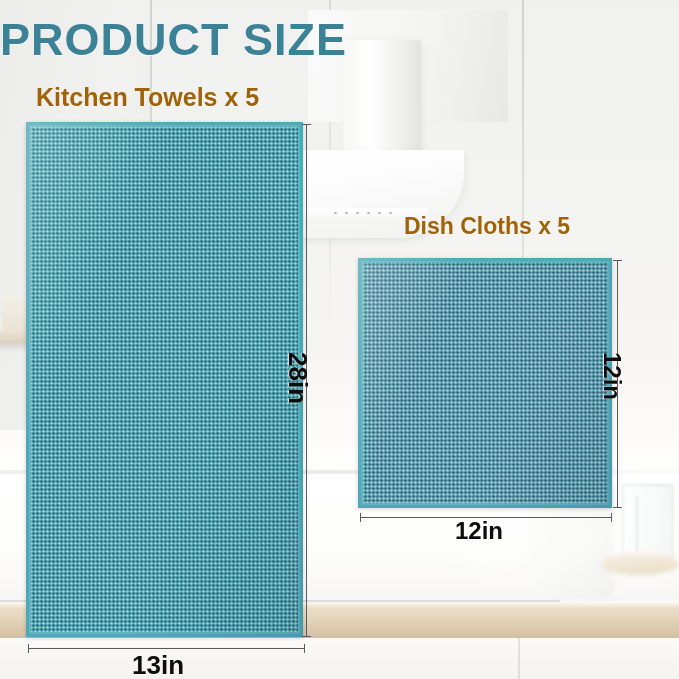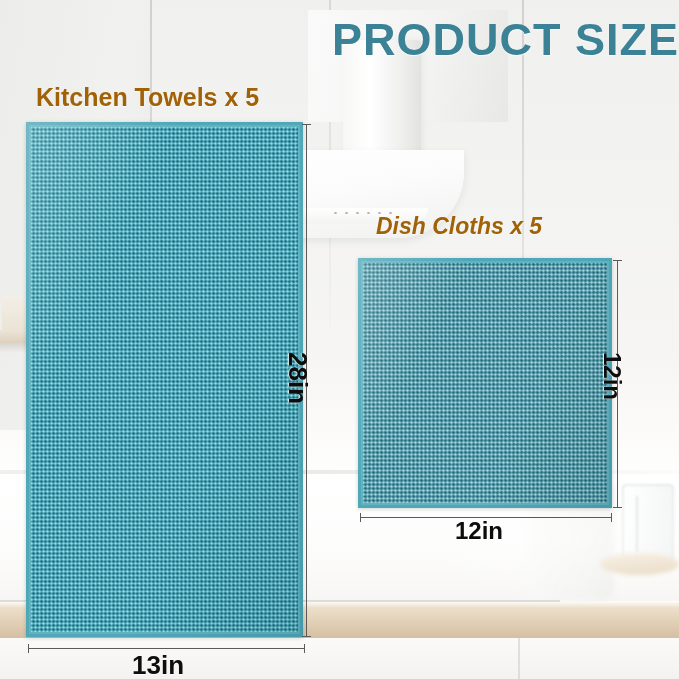--- a/index.html
+++ b/index.html
@@ -183,38 +183,38 @@
     position: absolute;
     left: 400px; top: 470px; width: 279px; height: 135px;
     background: radial-gradient(ellipse at 60% 50%, rgba(255,255,255,.55), rgba(255,255,255,0) 70%);
   }
 
   
   .title {
     position: absolute;
     left: 0; top: 14px;
     width: 679px;
-    text-align: right;
+    text-align: left;
     font-size: 45px;
     font-weight: 700;
     letter-spacing: 1px;
     color: #3c8296;
     text-shadow: 0 1px 1px rgba(255,255,255,.85);
   }
 
   
   .lbl {
     position: absolute;
     font-weight: 700;
     color: #a16207;
     white-space: nowrap;
     text-shadow: 0 1px 1px rgba(255,255,255,.7);
   }
   #towel-label { left: 36px; top: 83px; font-size: 25px; }
-  #cloth-label { left: 376px; top: 213px; font-size: 23px; font-style: italic; }
+  #cloth-label { left: 404px; top: 213px; font-size: 23px; }
 
   
   .fabric {
     position: absolute;
     background-color: #4ea8b8;
     box-shadow: 0 1px 4px rgba(0,0,0,.18);
   }
   .fabric .inner {
     position: absolute;
     inset: 5px;

